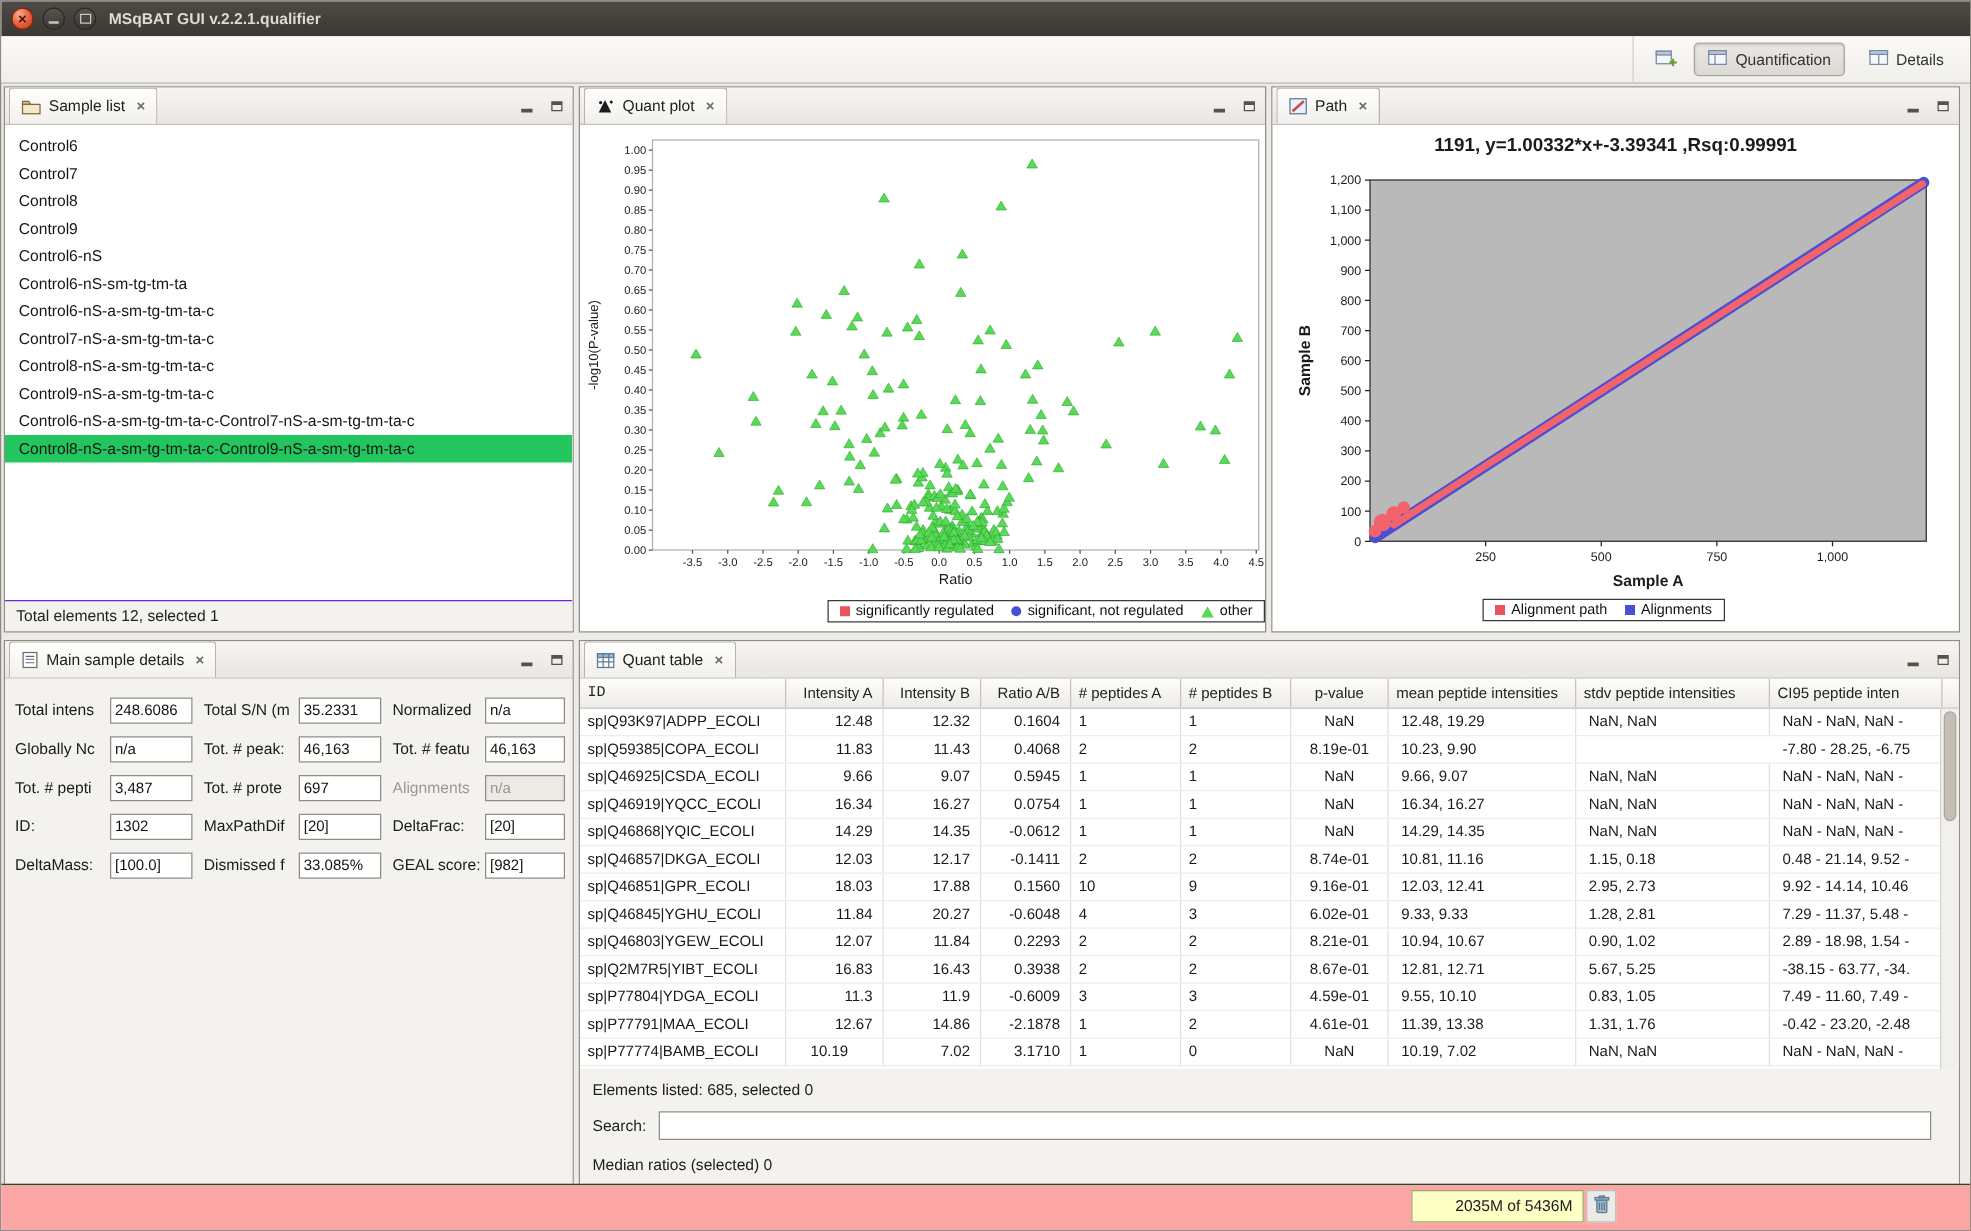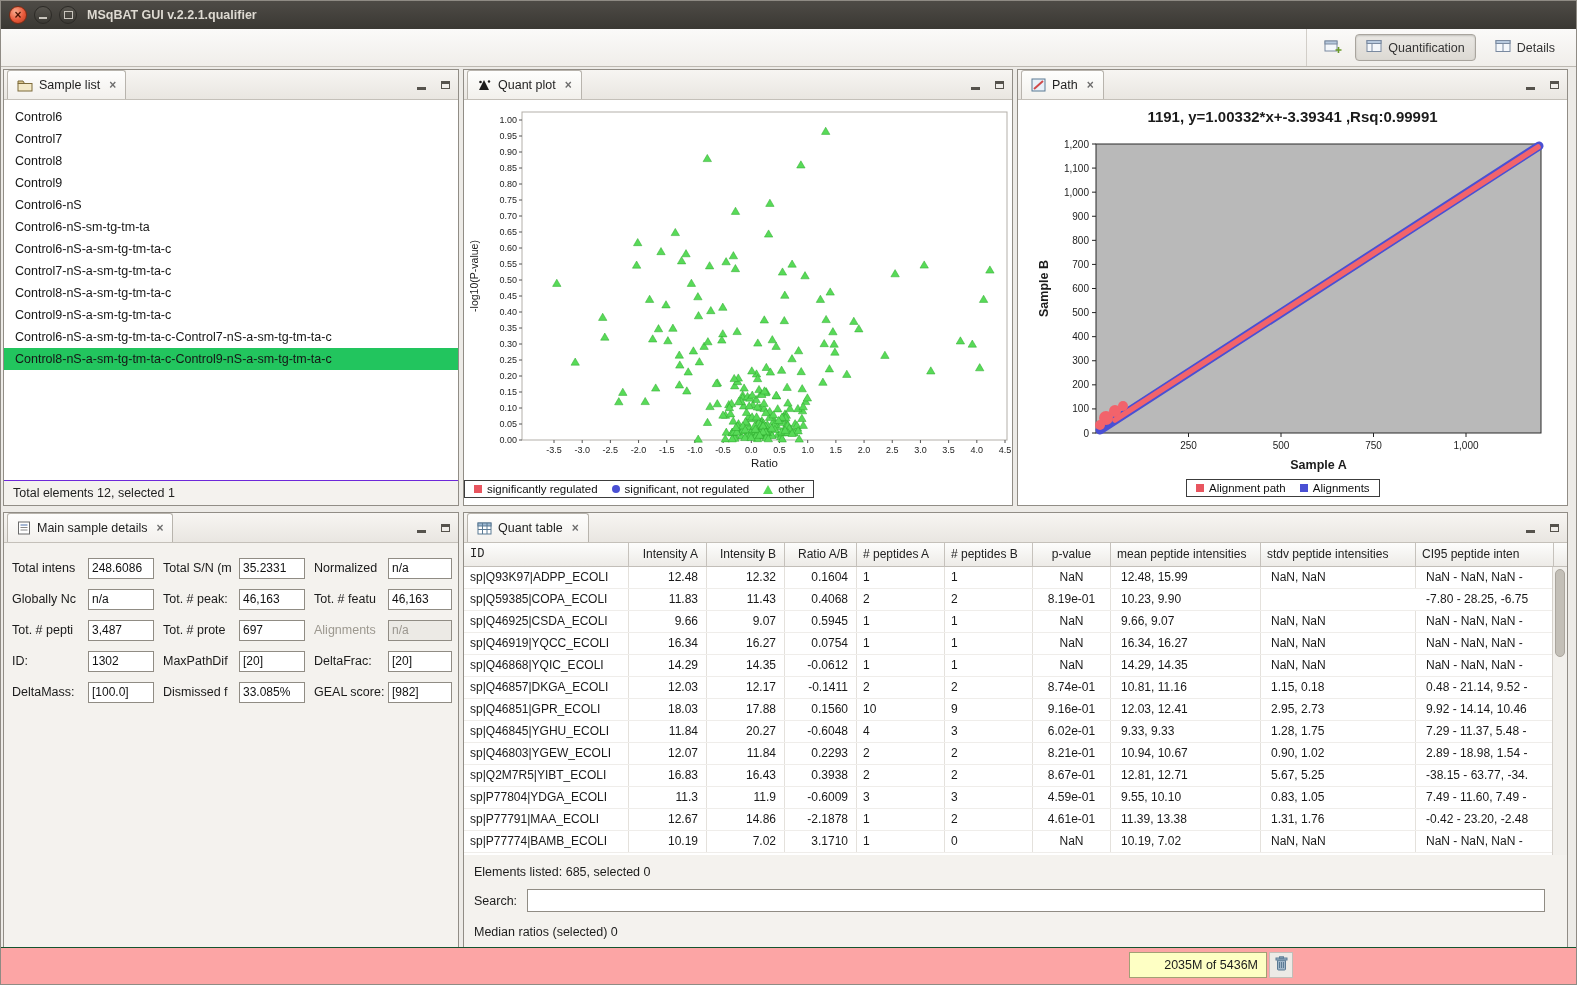--- a/index.html
+++ b/index.html
@@ -37,21 +37,21 @@
 .ico-max{width:9px;height:8px;border:1px solid #55524c;border-top-width:3px}
 .content{position:absolute;top:30px;left:0;right:0;bottom:0;background:#fff;overflow:hidden}
 
 .list{position:absolute;top:0;left:0;right:0;bottom:25px;background:#fff;padding-top:6px;overflow:hidden}
 .list-item{height:22px;line-height:22px;padding-left:11px;font-size:12.5px;color:#161616;white-space:nowrap}
 .list-item.sel{background:#22c55e}
 .panel-status{position:absolute;left:0;right:0;bottom:0;height:25px;background:#f4f2ee;border-top:1px solid #6d28d9;display:flex;align-items:center;padding-left:9px;font-size:12.5px;color:#222}
 
 .chart-svg{display:block;margin:2px auto 0}
 svg text{font-family:"Liberation Sans","DejaVu Sans",sans-serif;fill:#1c1c1c}
-.legend-row{position:absolute;bottom:7px;left:0;right:0;display:flex;justify-content:flex-start}
+.legend-row{position:absolute;bottom:7px;left:0;right:0;display:flex;justify-content:flex-end}
 .chart-legend{display:flex;align-items:center;gap:14px;border:1px solid #3c3c3c;background:#fff;padding:2px 9px;font-size:11.5px;color:#111;width:max-content;white-space:nowrap}
 .leg-item{display:flex;align-items:center;gap:5px}
 .mk{width:8px;height:8px;display:inline-block;flex:none}
 .mk.circle{border-radius:50%}
 .mk.triangle{width:0;height:0;border-left:5px solid transparent;border-right:5px solid transparent;border-bottom:9px solid #55d455;background:none!important}
 .path-title{margin-top:8px;text-align:center;font-size:15px;font-weight:bold;color:#1b1b1b;white-space:nowrap}
 .path-legend-wrap{position:absolute;bottom:8px;left:168px}
 
 #view-details .content{background:#f4f2ee}
 .frm-row{position:absolute;left:8px;display:flex;align-items:center;height:22px}
@@ -761,21 +761,21 @@
           </div>
         <div class="tbody">
             <div class="tr">
               <div class="td l" style="width: 165px;">sp|Q93K97|ADPP_ECOLI</div>
               <div class="td r" style="width: 78px;">12.48</div>
               <div class="td r" style="width: 78px;">12.32</div>
               <div class="td r" style="width: 72px;">0.1604</div>
               <div class="td l" style="width: 88px;">1</div>
               <div class="td l" style="width: 88px;">1</div>
               <div class="td c" style="width: 78px;">NaN</div>
-              <div class="td lp" style="width: 150px;">12.48, 15.99</div>
+              <div class="td lp" style="width: 150px;">12.48, 19.29</div>
               <div class="td lp" style="width: 155px;">NaN, NaN</div>
               <div class="td lp" style="width: 138px;">NaN - NaN, NaN -</div>
             </div>
             <div class="tr">
               <div class="td l" style="width: 165px;">sp|Q59385|COPA_ECOLI</div>
               <div class="td r" style="width: 78px;">11.83</div>
               <div class="td r" style="width: 78px;">11.43</div>
               <div class="td r" style="width: 72px;">0.4068</div>
               <div class="td l" style="width: 88px;">2</div>
               <div class="td l" style="width: 88px;">2</div>
@@ -846,21 +846,21 @@
             </div>
             <div class="tr">
               <div class="td l" style="width: 165px;">sp|Q46845|YGHU_ECOLI</div>
               <div class="td r" style="width: 78px;">11.84</div>
               <div class="td r" style="width: 78px;">20.27</div>
               <div class="td r" style="width: 72px;">-0.6048</div>
               <div class="td l" style="width: 88px;">4</div>
               <div class="td l" style="width: 88px;">3</div>
               <div class="td c" style="width: 78px;">6.02e-01</div>
               <div class="td lp" style="width: 150px;">9.33, 9.33</div>
-              <div class="td lp" style="width: 155px;">1.28, 1.75</div>
+              <div class="td lp" style="width: 155px;">1.28, 2.81</div>
               <div class="td lp" style="width: 138px;">7.29 - 11.37, 5.48 -</div>
             </div>
             <div class="tr">
               <div class="td l" style="width: 165px;">sp|Q46803|YGEW_ECOLI</div>
               <div class="td r" style="width: 78px;">12.07</div>
               <div class="td r" style="width: 78px;">11.84</div>
               <div class="td r" style="width: 72px;">0.2293</div>
               <div class="td l" style="width: 88px;">2</div>
               <div class="td l" style="width: 88px;">2</div>
               <div class="td c" style="width: 78px;">8.21e-01</div>
@@ -899,21 +899,21 @@
               <div class="td r" style="width: 72px;">-2.1878</div>
               <div class="td l" style="width: 88px;">1</div>
               <div class="td l" style="width: 88px;">2</div>
               <div class="td c" style="width: 78px;">4.61e-01</div>
               <div class="td lp" style="width: 150px;">11.39, 13.38</div>
               <div class="td lp" style="width: 155px;">1.31, 1.76</div>
               <div class="td lp" style="width: 138px;">-0.42 - 23.20, -2.48</div>
             </div>
             <div class="tr">
               <div class="td l" style="width: 165px;">sp|P77774|BAMB_ECOLI</div>
-              <div class="td r" style="width: 78px;">10.19</div>
+              <div class="td r" style="width: 78px; text-align: center;">10.19</div>
               <div class="td r" style="width: 78px;">7.02</div>
               <div class="td r" style="width: 72px;">3.1710</div>
               <div class="td l" style="width: 88px;">1</div>
               <div class="td l" style="width: 88px;">0</div>
               <div class="td c" style="width: 78px;">NaN</div>
               <div class="td lp" style="width: 150px;">10.19, 7.02</div>
               <div class="td lp" style="width: 155px;">NaN, NaN</div>
               <div class="td lp" style="width: 138px;">NaN - NaN, NaN -</div>
             </div>
           </div>

